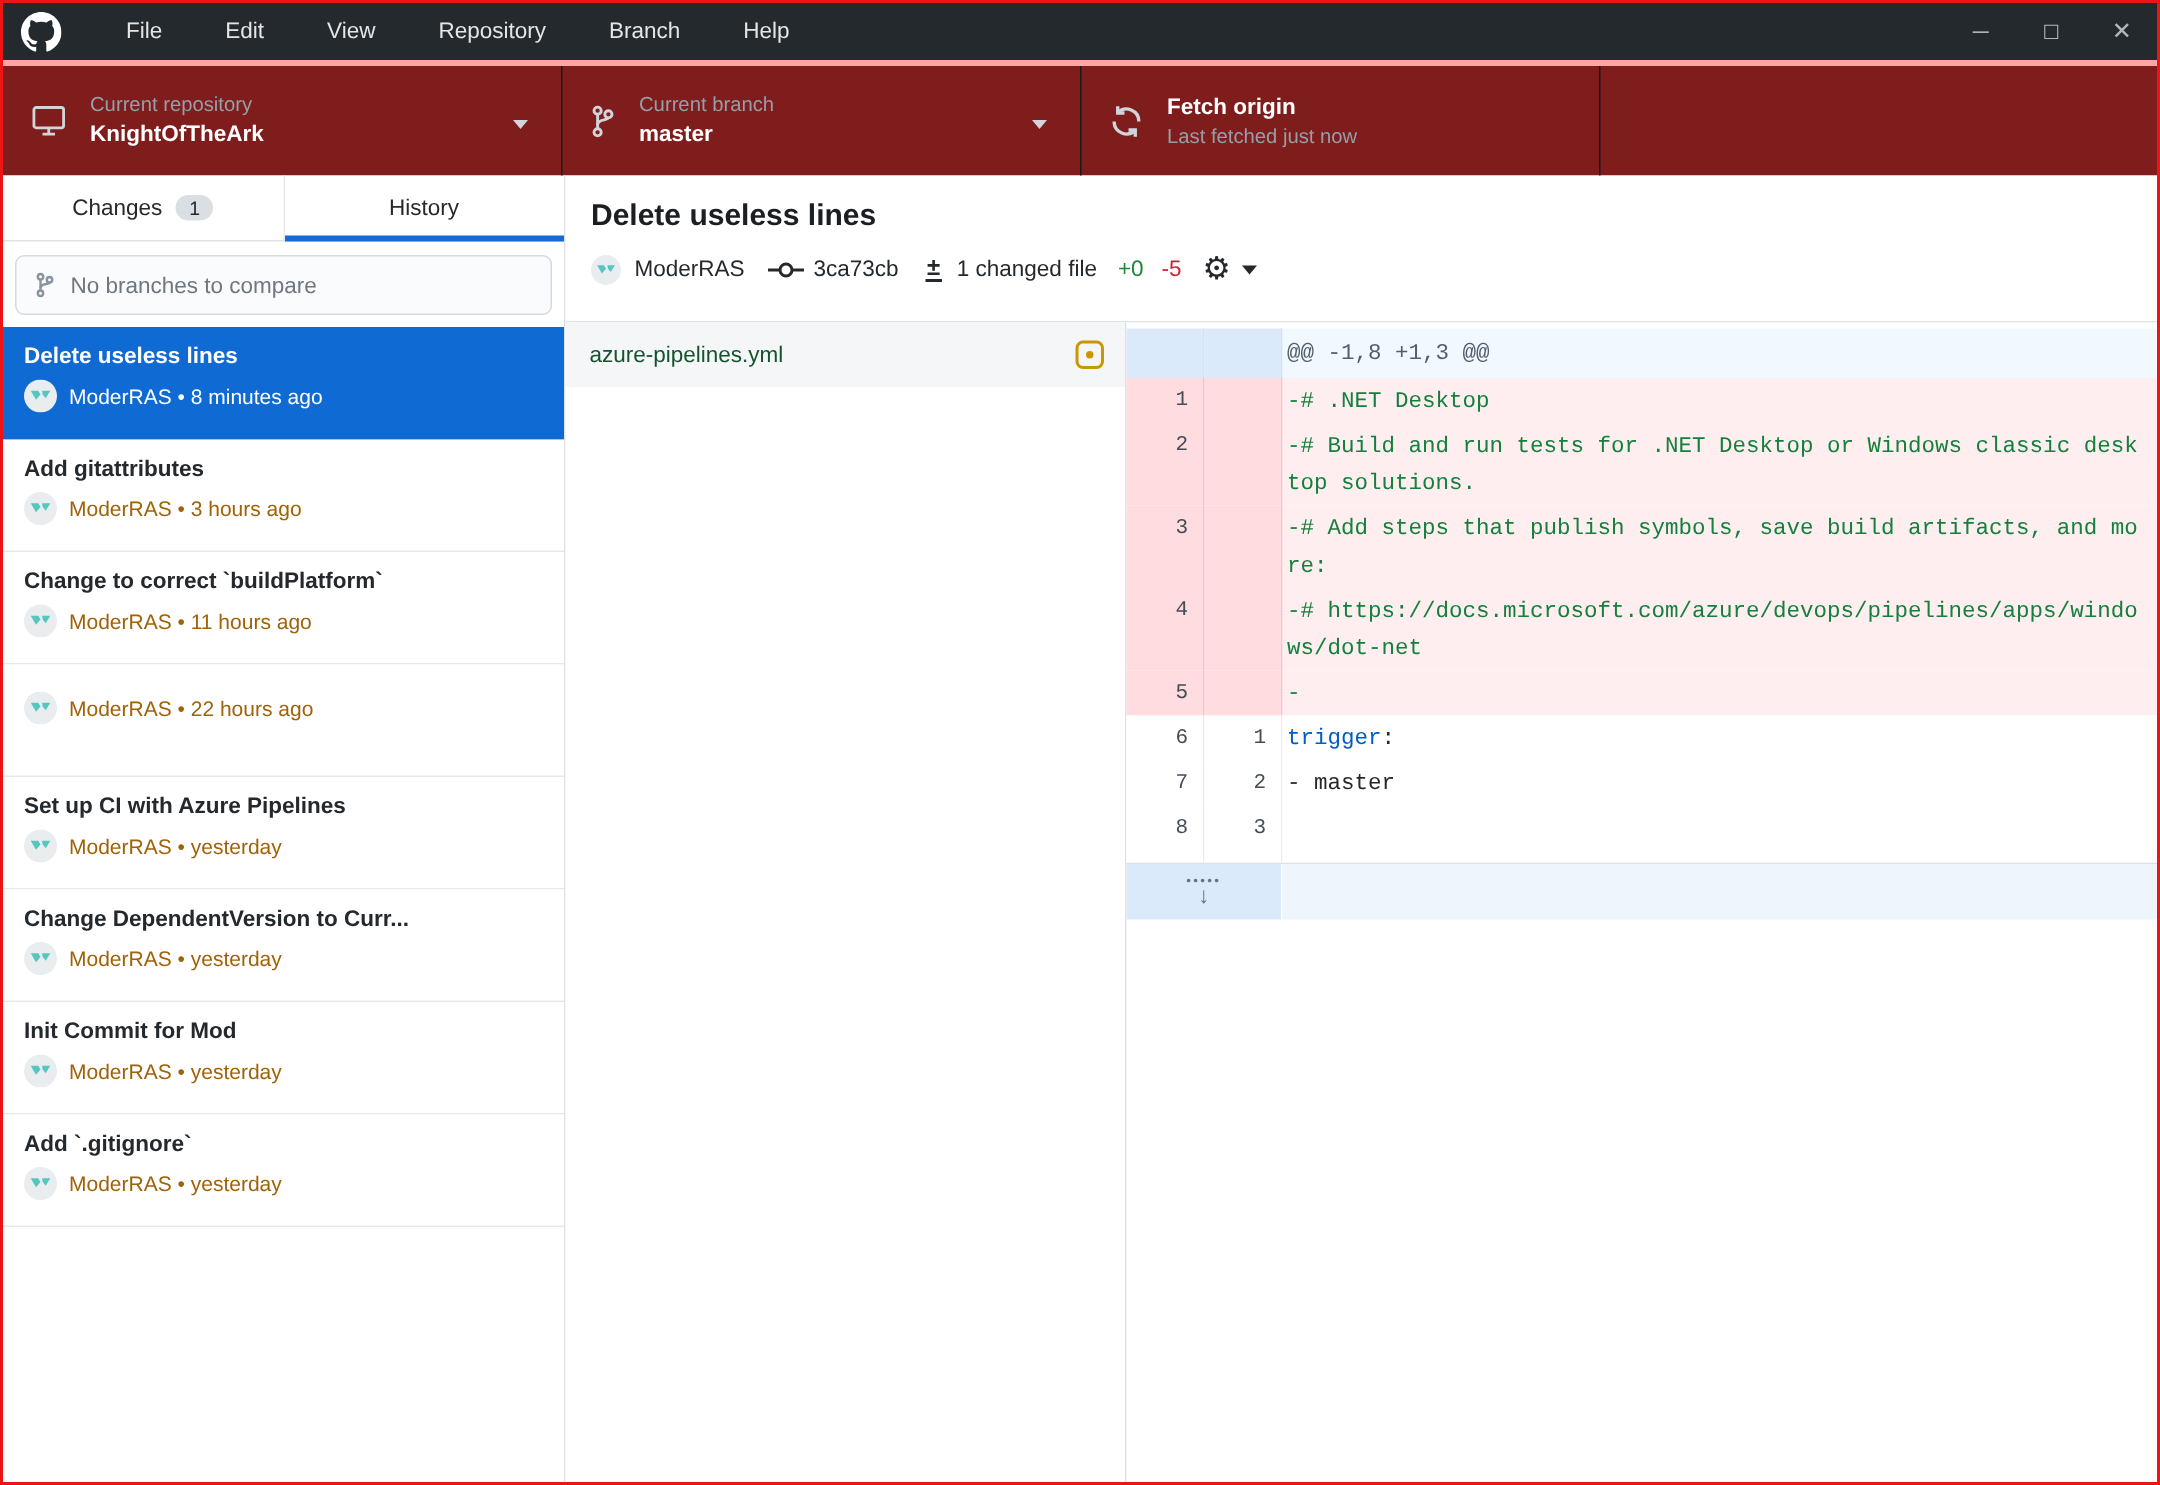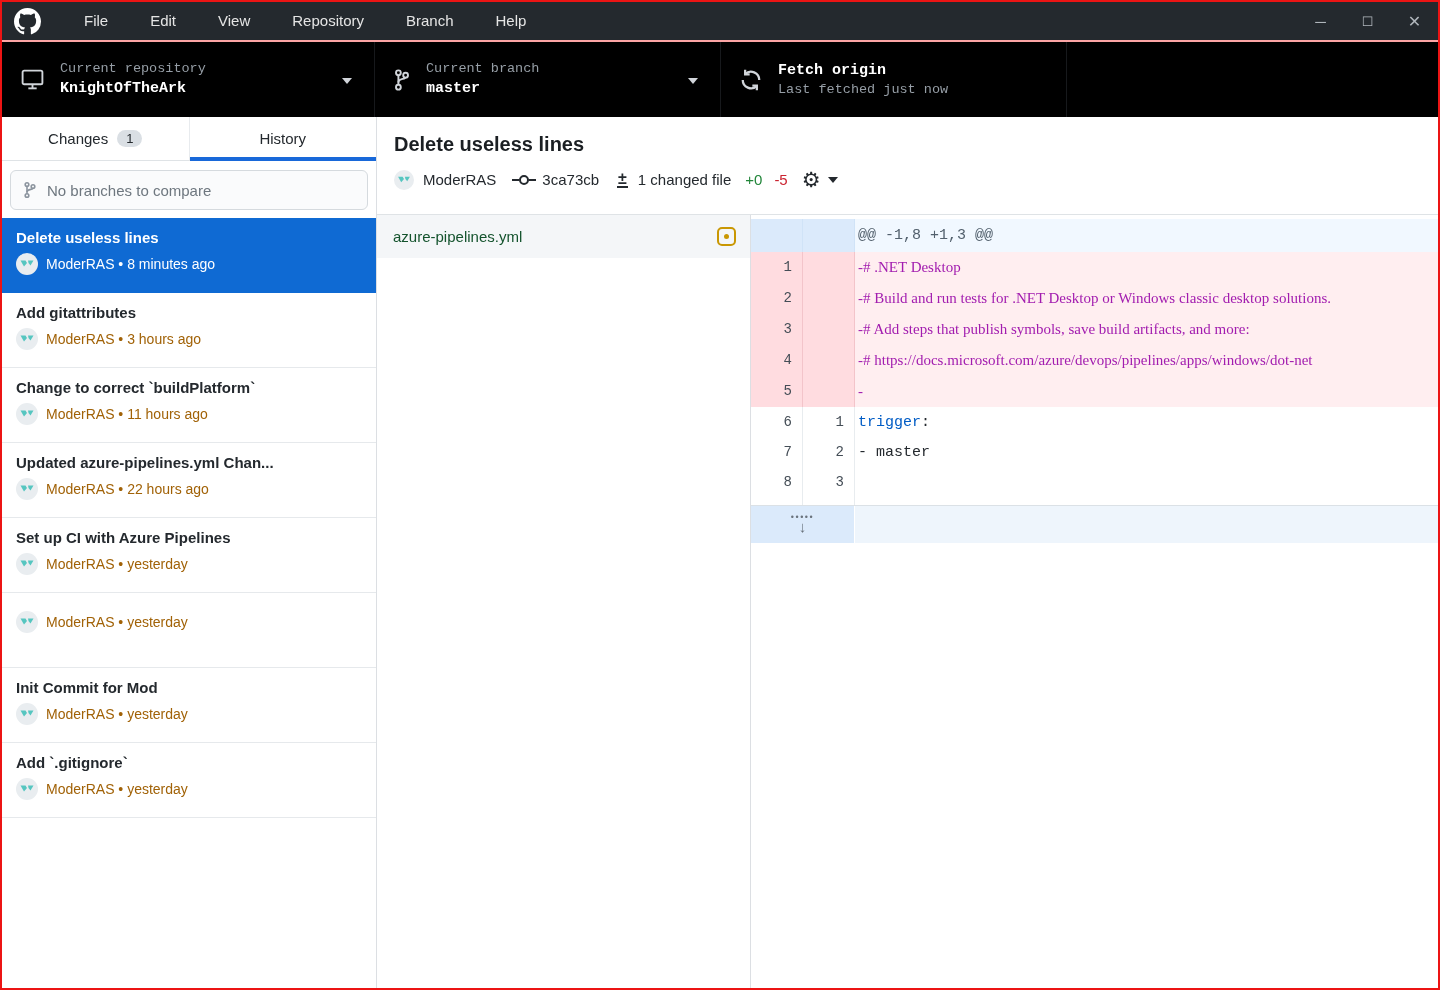--- a/index.html
+++ b/index.html
@@ -12,21 +12,21 @@
   .titlebar { height:38px; background:#24292e; display:flex; align-items:center; padding-left:12px; }
   .octocat { width:27px; height:27px; margin-right:22px; flex:none; }
   .menubar { display:flex; height:100%; }
   .menu-item { color:#e5e5e5; font-size:15px; line-height:38px; padding:0 21px; cursor:default; }
   .win-controls { margin-left:auto; display:flex; height:100%; }
   .win-btn { width:47px; height:100%; display:flex; align-items:center; justify-content:center; color:#b0b6bc; font-size:15px; }
   .win-btn.max { font-size:13px; }
   .win-btn.close { font-size:16px; }
 
   
-  .toolbar { height:77px; background:#000000; border-top:2px solid #fca5a5; display:flex;font-family:Liberation Mono, monospace; }
+  .toolbar { height:77px; background:#7f1d1d; border-top:4px solid #fca5a5; display:flex; }
   .tool-btn { position:relative; display:flex; align-items:center; padding:0 18px; border-right:1px solid #17191c; height:100%; }
   .tool-btn.repo { width:373px; }
   .tool-btn.branch { width:346px; }
   .tool-btn.fetch { width:346px; }
   .tool-icon { margin-right:15px; flex:none; display:flex; }
   .tool-text .small { color:#969ea6; font-size:13.5px; line-height:1.4; }
   .tool-text .big { color:#fff; font-size:15px; font-weight:bold; line-height:1.4; }
   .caret-down { position:absolute; right:22px; top:36px; width:0; height:0;
     border-left:5px solid transparent; border-right:5px solid transparent; border-top:6px solid #d1d5da; }
 
@@ -84,21 +84,21 @@
   .hunk .g-old,.hunk .g-new { background:#dbeafb; border-right:1px solid #d0e3f7; }
   .hunk .d-content { background:#f1f8ff; color:#52606d; }
   .hunk { height:33px; }
   .hunk .d-content { line-height:28px; }
   .del .g-old,.del .g-new { background:#ffdce0; border-right:1px solid #f3c4ca; }
   .del .d-content { background:#ffeef0; }
   .ctx .g-old,.ctx .g-new { background:#fff; border-right:1px solid #e8ecef; }
   .ctx .d-content { background:#fff; }
   .diff-row.min30 { min-height:30px; }
   .diff-row.last { min-height:38px; }
-  .tok-comment { color:#a21caf;font-family:Liberation Serif, serif; }
+  .tok-comment { color:#15803d; }
   .tok-keyword { color:#005cc5; }
   .tok-plain { color:#24292e; }
   .expand-row { display:flex; height:37px; }
   .expand-gutter { width:104px; flex:none; background:#dbeafb; display:flex; align-items:center; justify-content:center; border-right:1px solid #fff; }
   .expand-content { flex:1; background:#eef5fc; }
   .expand-btn { display:flex; flex-direction:column; align-items:center; color:#6a737d; line-height:1; cursor:pointer; }
   .expand-btn .dots { font-size:9px; letter-spacing:1.5px; font-family:"Liberation Sans",sans-serif; }
   .expand-btn .arrow { font-size:15px; font-weight:bold; margin-top:-1px; }
 </style>
 </head>
@@ -227,21 +227,20 @@
       <svg class="avatar" viewBox="0 0 22 22">
         <circle cx="11" cy="11" r="11" fill="#e9edf0"></circle>
         <path fill="#56c6c0" d="M4.5 7.5 L9.5 7.5 L11 10 L8 13.5 L6.5 11 Z"></path>
         <path fill="#56c6c0" d="M12 7.5 L17.5 7.5 L14.5 12.5 L12.5 10 Z"></path>
       </svg>
       <span>ModerRAS • 11 hours ago</span>
     </div>
   </div>
 
   <div class="commit-item">
-    <div class="commit-title">Updated azure-pipelines.yml Chan...</div>
     <div class="commit-meta">
       <svg class="avatar" viewBox="0 0 22 22">
         <circle cx="11" cy="11" r="11" fill="#e9edf0"></circle>
         <path fill="#56c6c0" d="M4.5 7.5 L9.5 7.5 L11 10 L8 13.5 L6.5 11 Z"></path>
         <path fill="#56c6c0" d="M12 7.5 L17.5 7.5 L14.5 12.5 L12.5 10 Z"></path>
       </svg>
       <span>ModerRAS • 22 hours ago</span>
     </div>
   </div>
 
@@ -251,20 +250,21 @@
       <svg class="avatar" viewBox="0 0 22 22">
         <circle cx="11" cy="11" r="11" fill="#e9edf0"></circle>
         <path fill="#56c6c0" d="M4.5 7.5 L9.5 7.5 L11 10 L8 13.5 L6.5 11 Z"></path>
         <path fill="#56c6c0" d="M12 7.5 L17.5 7.5 L14.5 12.5 L12.5 10 Z"></path>
       </svg>
       <span>ModerRAS • yesterday</span>
     </div>
   </div>
 
   <div class="commit-item">
+    <div class="commit-title">Change DependentVersion to Curr...</div>
     <div class="commit-meta">
       <svg class="avatar" viewBox="0 0 22 22">
         <circle cx="11" cy="11" r="11" fill="#e9edf0"></circle>
         <path fill="#56c6c0" d="M4.5 7.5 L9.5 7.5 L11 10 L8 13.5 L6.5 11 Z"></path>
         <path fill="#56c6c0" d="M12 7.5 L17.5 7.5 L14.5 12.5 L12.5 10 Z"></path>
       </svg>
       <span>ModerRAS • yesterday</span>
     </div>
   </div>
 

